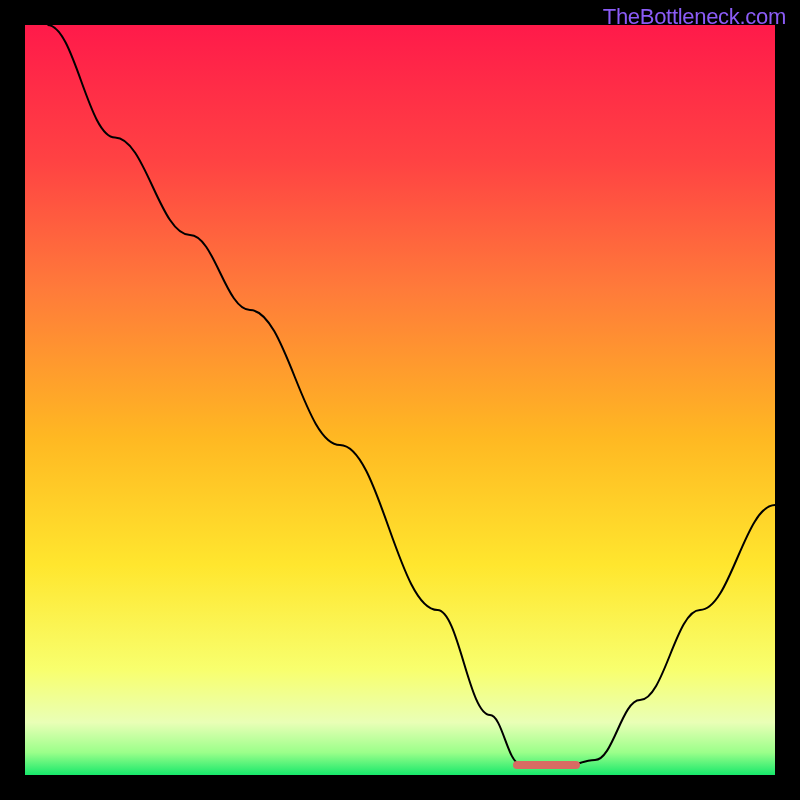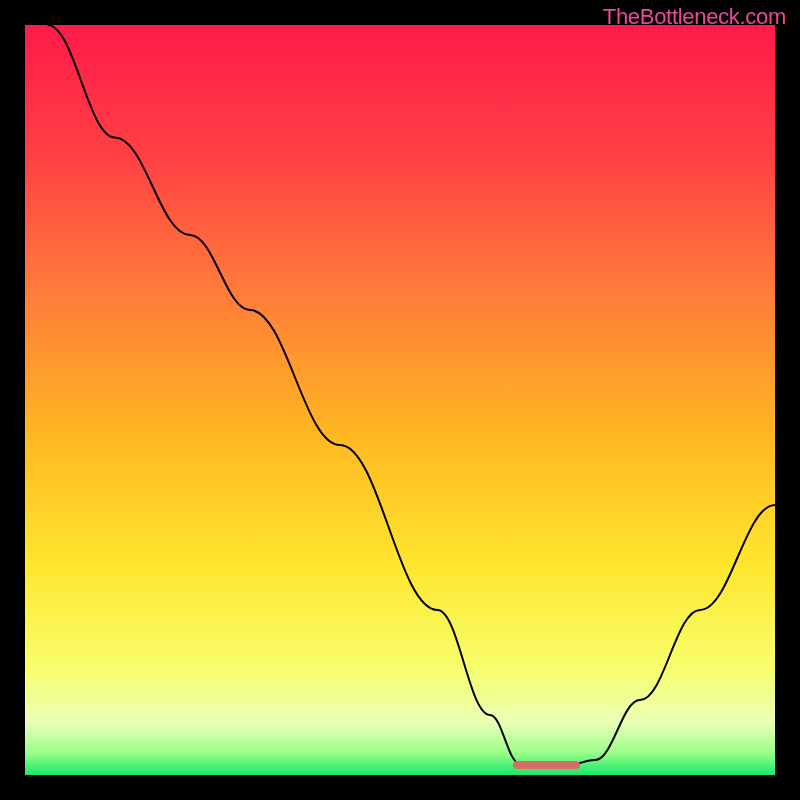--- a/index.html
+++ b/index.html
@@ -7,21 +7,21 @@
     width: 800px;
     height: 800px;
     background: #000;
     position: relative;
     font-family: Arial, sans-serif;
   }
   .watermark {
     position: absolute;
     top: 4px;
     right: 14px;
-    color: #ec4899;
+    color: #8b5cf6;
     font-size: 22px;
     font-weight: 500;
     z-index: 10;
     letter-spacing: -0.3px;
     text-align: center;
   }
   .frame {
     position: absolute;
     left: 25px;
     top: 25px;

